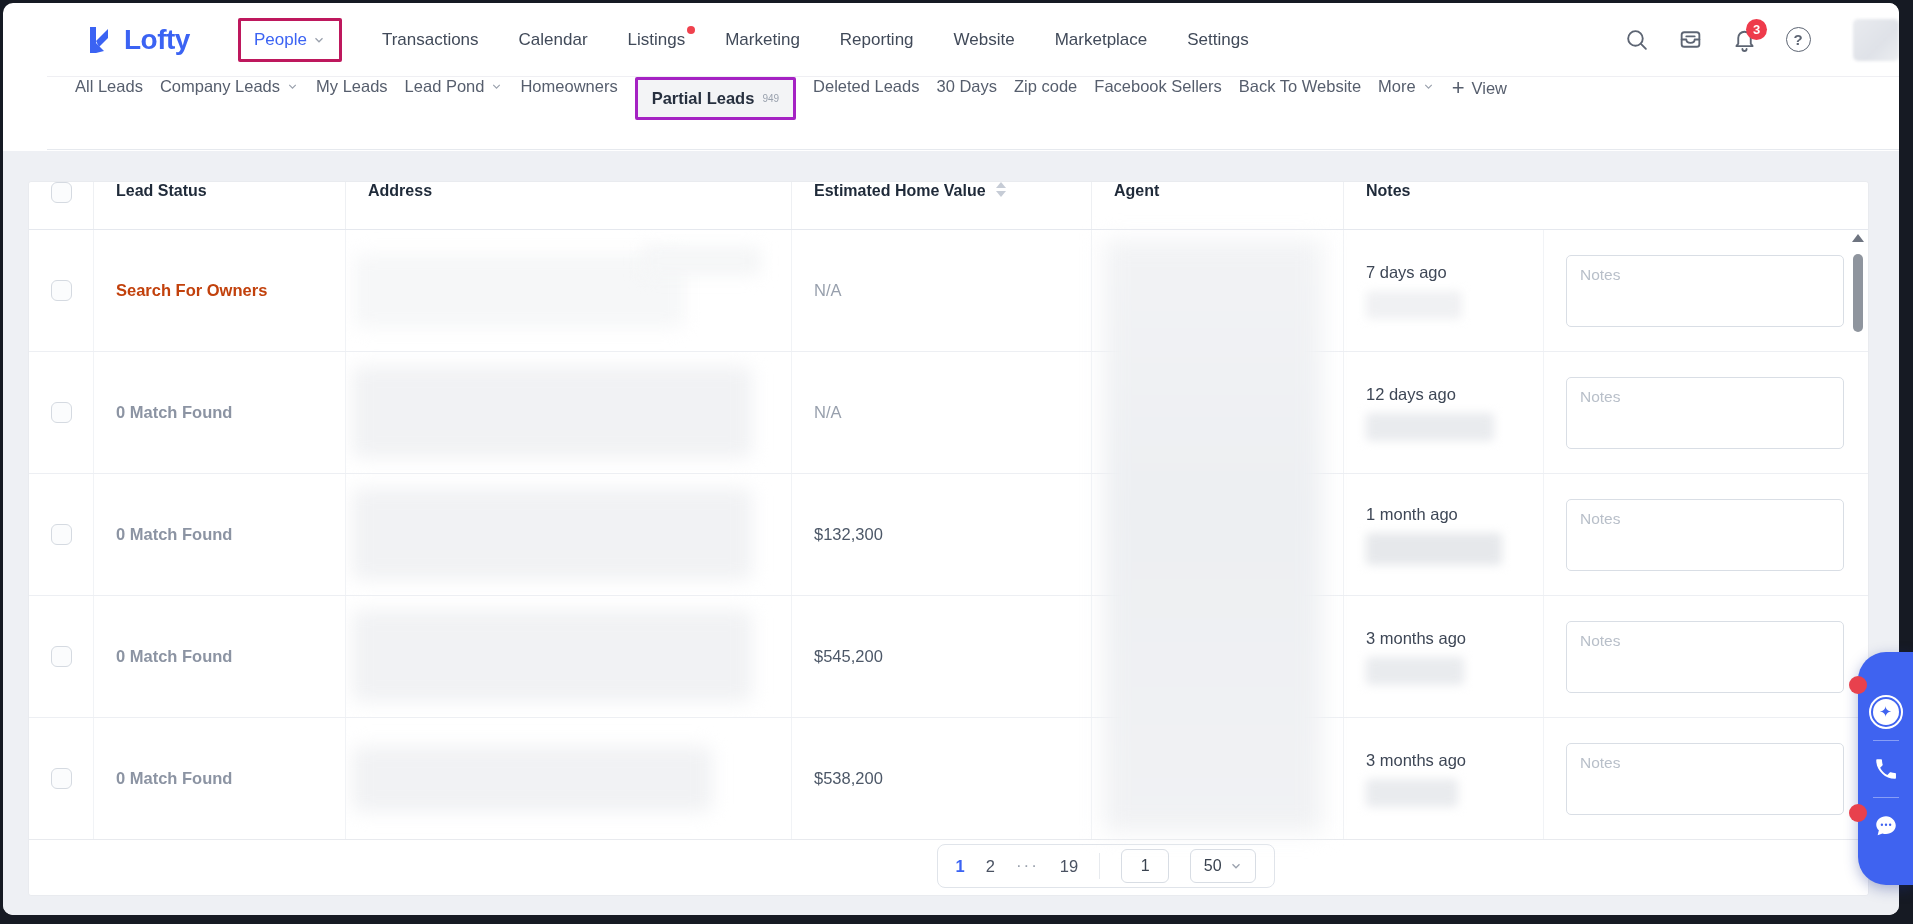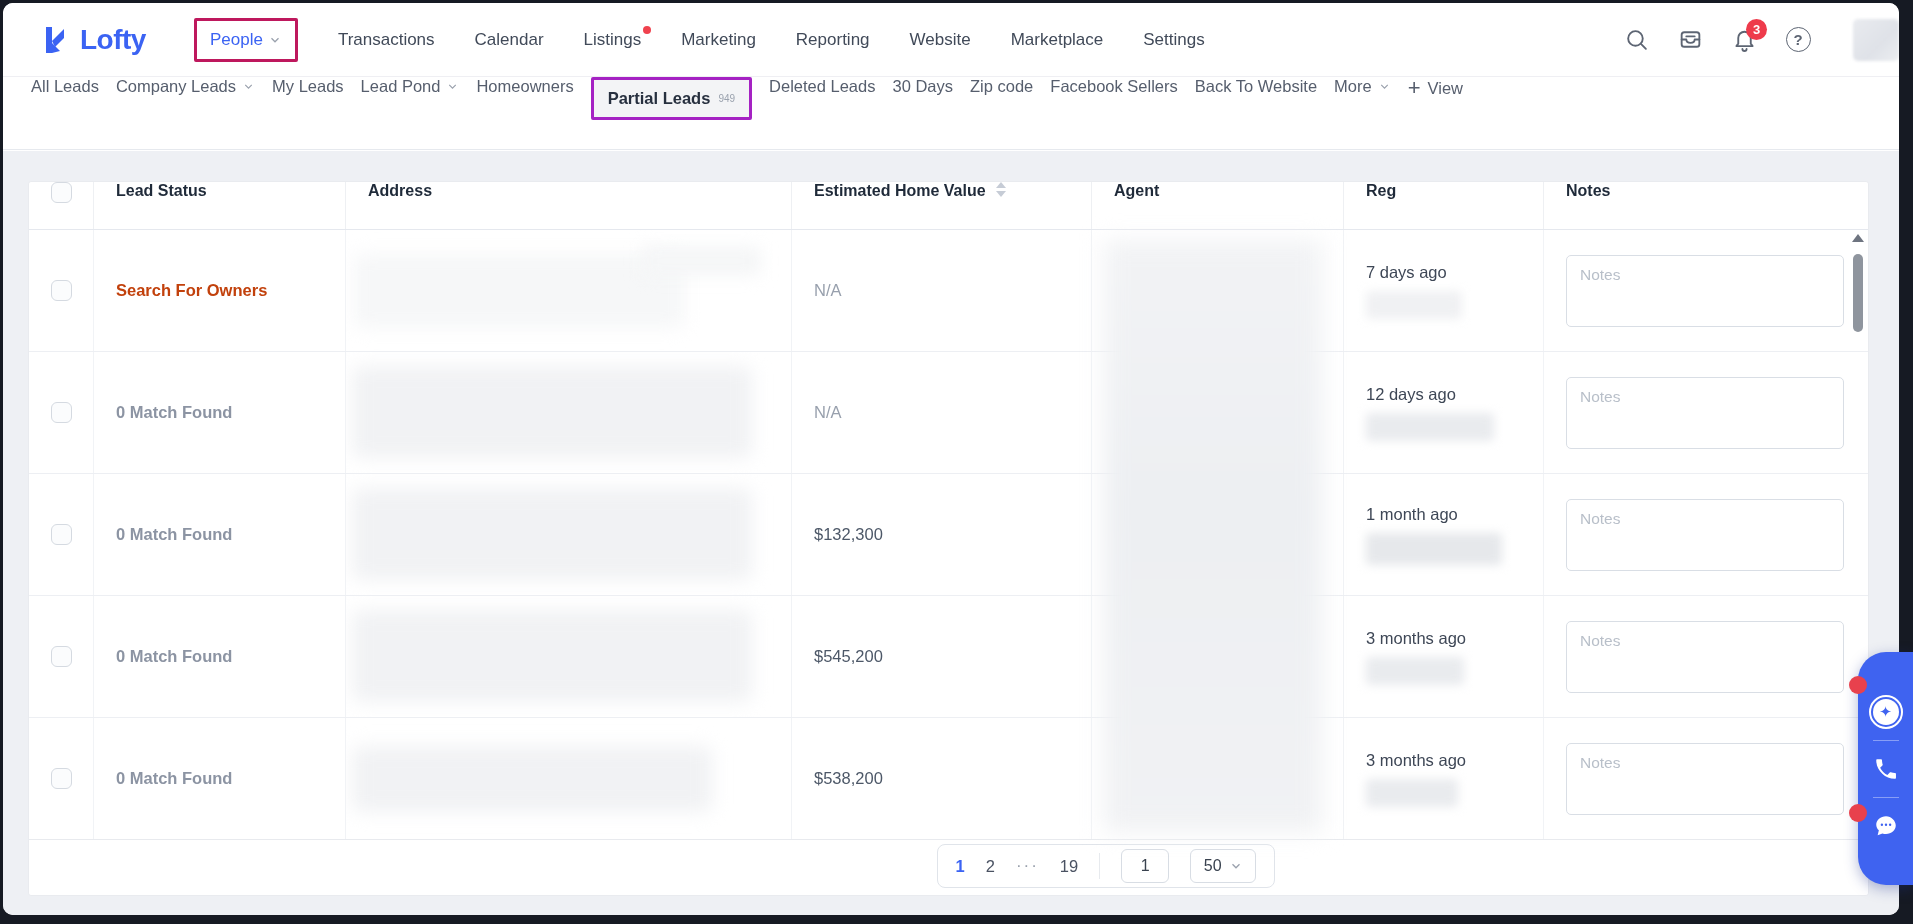--- a/index.html
+++ b/index.html
@@ -5,21 +5,21 @@
   * { margin:0; padding:0; box-sizing:border-box; }
   html,body { width:1913px; height:924px; }
   body {
     background:#161a23;
     font-family:"Liberation Sans", sans-serif;
     position:relative; overflow:hidden;
     color:#414a59;
   }
   .window {
     position:absolute; left:3px; top:3px; width:1896px; height:912px;
-    background:#ffffff; border-radius:10px; overflow:hidden;
+    background:#ffffff; border-radius:10px; overflow:hidden;padding-left:44px;
   }
   
   .topnav {
     height:74px; display:flex; align-items:center;
     padding-left:36px; border-bottom:1px solid #efeff3; background:#fff;
     position:relative;
   }
   .brand { display:flex; align-items:center; gap:9px; margin-right:48px; cursor:pointer; }
   .brand-text { font-size:28px; font-weight:800; color:#3b63f3; letter-spacing:-0.5px; }
   .nav-list { display:flex; align-items:center; gap:40px; font-size:17px; color:#414a59; }
@@ -310,23 +310,20 @@
           <span>Estimated Home Value</span>
           <span class="sort">
               <span class="up"></span>
               <span class="down"></span>
             </span>
         </div>
         <div class="th">
             <span>Agent</span>
           </div>
         <div class="th">
-            <span>Reg</span>
-          </div>
-        <div class="th">
             <span>Notes</span>
           </div>
       </div>
 
       <div class="t-row">
         <div class="td td-check">
             <div class="checkbox"></div>
           </div>
         <div class="td">
             <span class="status-link">Search For Owners</span>

